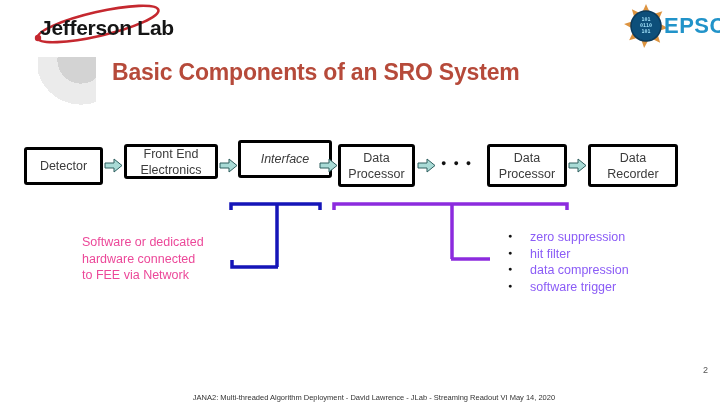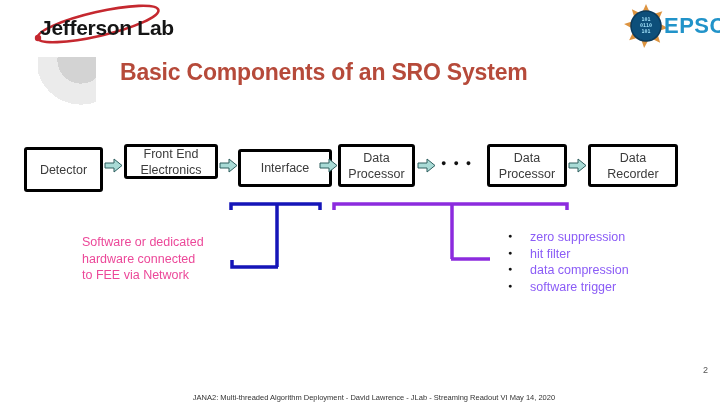--- a/index.html
+++ b/index.html
@@ -18,31 +18,31 @@
   .epsci-globe { position:absolute; left:0; top:0; }
   .epsci-binary { position:absolute; left:12px; top:12px; width:24px; text-align:center;
     font-family:"DejaVu Sans Mono", monospace; font-size:5px; line-height:6px;
     color:#9adcf5; font-weight:bold; }
   .epsci-text { position:absolute; left:42px; top:9px; font-size:22px; font-weight:bold;
     color:var(--epsci-blue); letter-spacing:0.5px; }
 
   
   .title-decoration { position:absolute; left:38px; top:57px; width:58px; height:50px;
     background:radial-gradient(circle at 74% 6%, #d3d3d3 0 37%, #ebebeb 37% 70%, #ffffff 70%); }
-  .slide-title { position:absolute; left:120px; top:59px; margin:0;
+  .slide-title { position:absolute; left:112px; top:59px; margin:0;
     font-size:23px; font-weight:bold; color:var(--title-red); letter-spacing:-0.2px; }
 
   
   .dbox { position:absolute; box-sizing:border-box; background:#fff;
     border:3px solid var(--box-border); border-radius:3px;
     display:flex; align-items:center; justify-content:center; text-align:center;
     font-size:12.5px; line-height:1.28; color:#3b3b3b; }
-  .b-detector  { left:24px;  top:147px; width:79px; height:45px; }
+  .b-detector  { left:24px;  top:147px; width:79px; height:38px; }
   .b-fee       { left:124px; top:144px; width:94px; height:35px; }
-  .b-interface { left:238px; top:149px; width:94px; height:38px; }
+  .b-interface { left:238px; top:140px; width:94px; height:38px;font-style:italic; }
   .b-dp1       { left:338px; top:144px; width:77px; height:43px; }
   .b-dp2       { left:487px; top:144px; width:80px; height:43px; }
   .b-recorder  { left:588px; top:144px; width:90px; height:43px; }
 
   .flow-arrow { position:absolute; top:157px; }
   .a1 { left:104px; } .a2 { left:219px; } .a3 { left:319px; } .a4 { left:417px; } .a5 { left:568px; }
 
   .ellipsis { position:absolute; left:441px; top:158px; font-size:9px; font-weight:bold;
     color:#111; letter-spacing:7px; }
 

